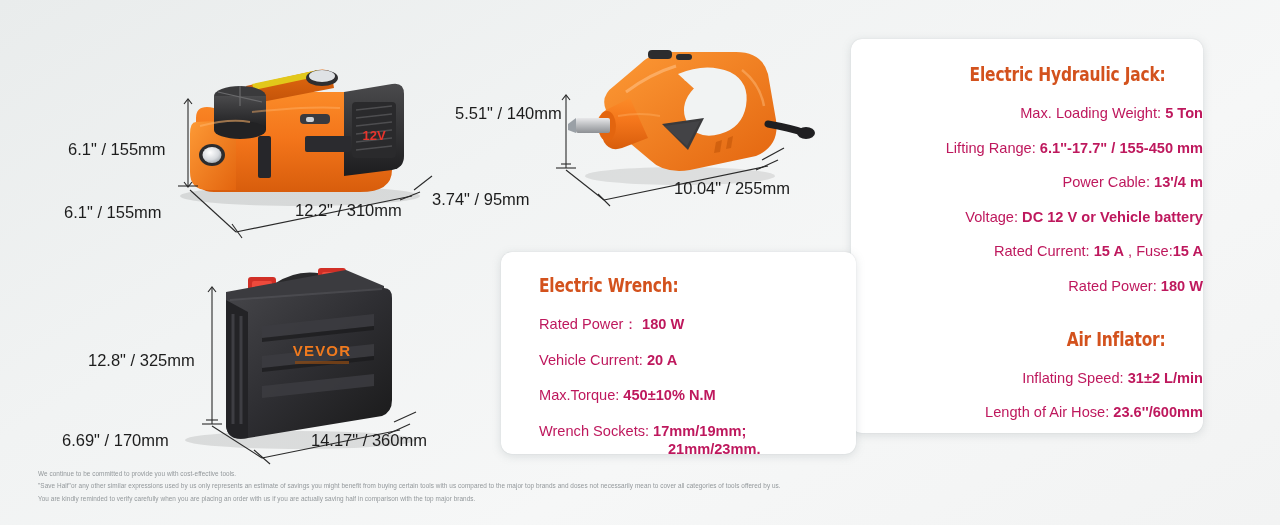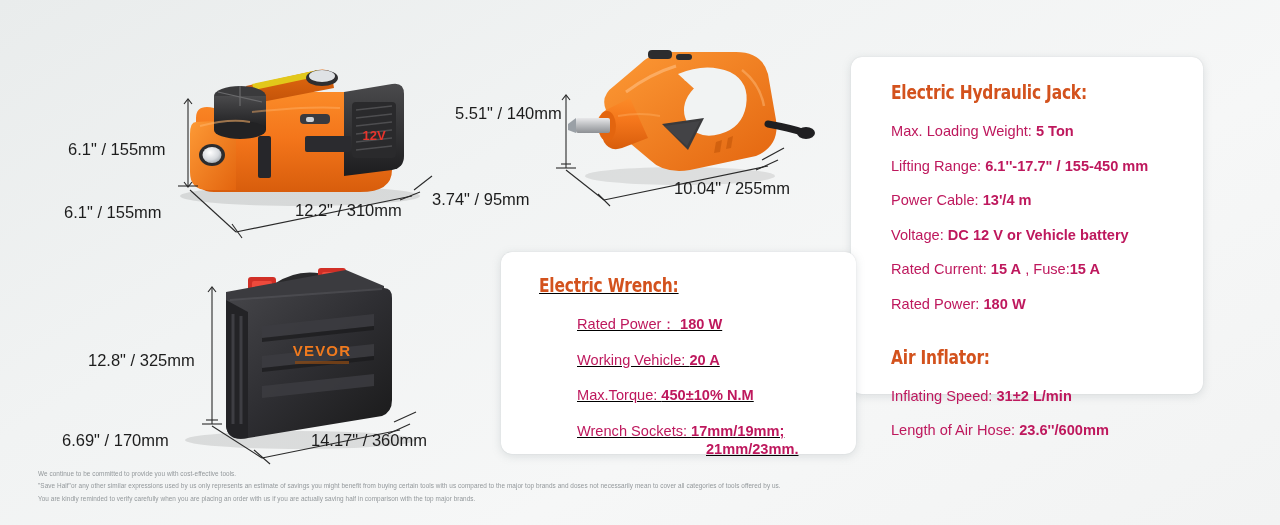--- a/index.html
+++ b/index.html
@@ -9,42 +9,42 @@
     background:linear-gradient(150deg,#e9ecec 0%,#f1f3f3 35%,#f6f7f7 65%,#f2f3f3 100%);
     position:relative;
   }
   .stage{position:absolute;inset:0;}
 
   
   .card{
     position:absolute;background:#fff;border-radius:11px;
     box-shadow:0 2px 10px rgba(120,130,135,.22),0 0 1px rgba(120,130,135,.3);
   }
-  #card-right{left:851px;top:57px;width:352px;height:337px;}
-  #card-wrench{left:501px;top:252px;width:355px;height:202px;text-decoration:underline;}
+  #card-right{left:851px;top:39px;width:352px;height:394px;text-align:right;}
+  #card-wrench{left:501px;top:252px;width:355px;height:202px;}
 
   .card-head{
     color:#d3521d;font-weight:bold;font-size:19.5px;letter-spacing:-.2px;
     font-family:"DejaVu Sans Condensed","Liberation Sans Narrow","Liberation Sans",sans-serif;
     transform:scaleX(.88);transform-origin:left center;white-space:nowrap;
   }
   .spec-row{color:#be185d;font-size:14.6px;white-space:nowrap;line-height:1;}
   .spec-row b{font-weight:bold;}
   .spec-list{display:flex;flex-direction:column;}
 
   #card-right .pad{padding:24px 0 0 40px;}
   #card-right .grp1 .spec-row{margin-bottom:20px;}
   #card-right .grp1{margin-top:20px;}
   #card-right .head2{margin-top:14px;}
   #card-right .grp2{margin-top:20px;}
   #card-right .grp2 .spec-row{margin-bottom:20px;}
 
   #card-wrench .pad{padding:22px 0 0 38px;}
   #card-wrench .grp{margin-top:20px;}
-  #card-wrench .spec-row{margin-bottom:21px;margin-left:38px;}
+  #card-wrench .spec-row{margin-bottom:21px;}
   .sock-2{padding-left:129px;font-weight:bold;}
 
   
   .dim{position:absolute;color:#1d1d1d;font-size:16.5px;white-space:nowrap;}
 
   
   #disclaimer{
     position:absolute;left:38px;top:468px;width:930px;
     color:#93989b;font-size:6.4px;line-height:1.95;letter-spacing:.06px;
   }
@@ -303,21 +303,21 @@
   </div>
 
   <div class="card" id="card-wrench">
     <div class="pad">
       <div class="card-head">Electric Wrench:</div>
       <div class="spec-list grp">
         <div class="spec-row">
           <span>Rated Power：  </span><b>180 W</b>
         </div>
         <div class="spec-row">
-          <span>Working Vehicle: </span><b>20 A</b>
+          <span>Vehicle Current: </span><b>20 A</b>
         </div>
         <div class="spec-row">
           <span>Max.Torque: </span><b>450±10% N.M</b>
         </div>
         <div class="spec-row" style="margin-bottom:4px;">
           <span>Wrench Sockets: </span><b>17mm/19mm;</b>
         </div>
         <div class="spec-row sock-2">21mm/23mm.</div>
       </div>
     </div>

